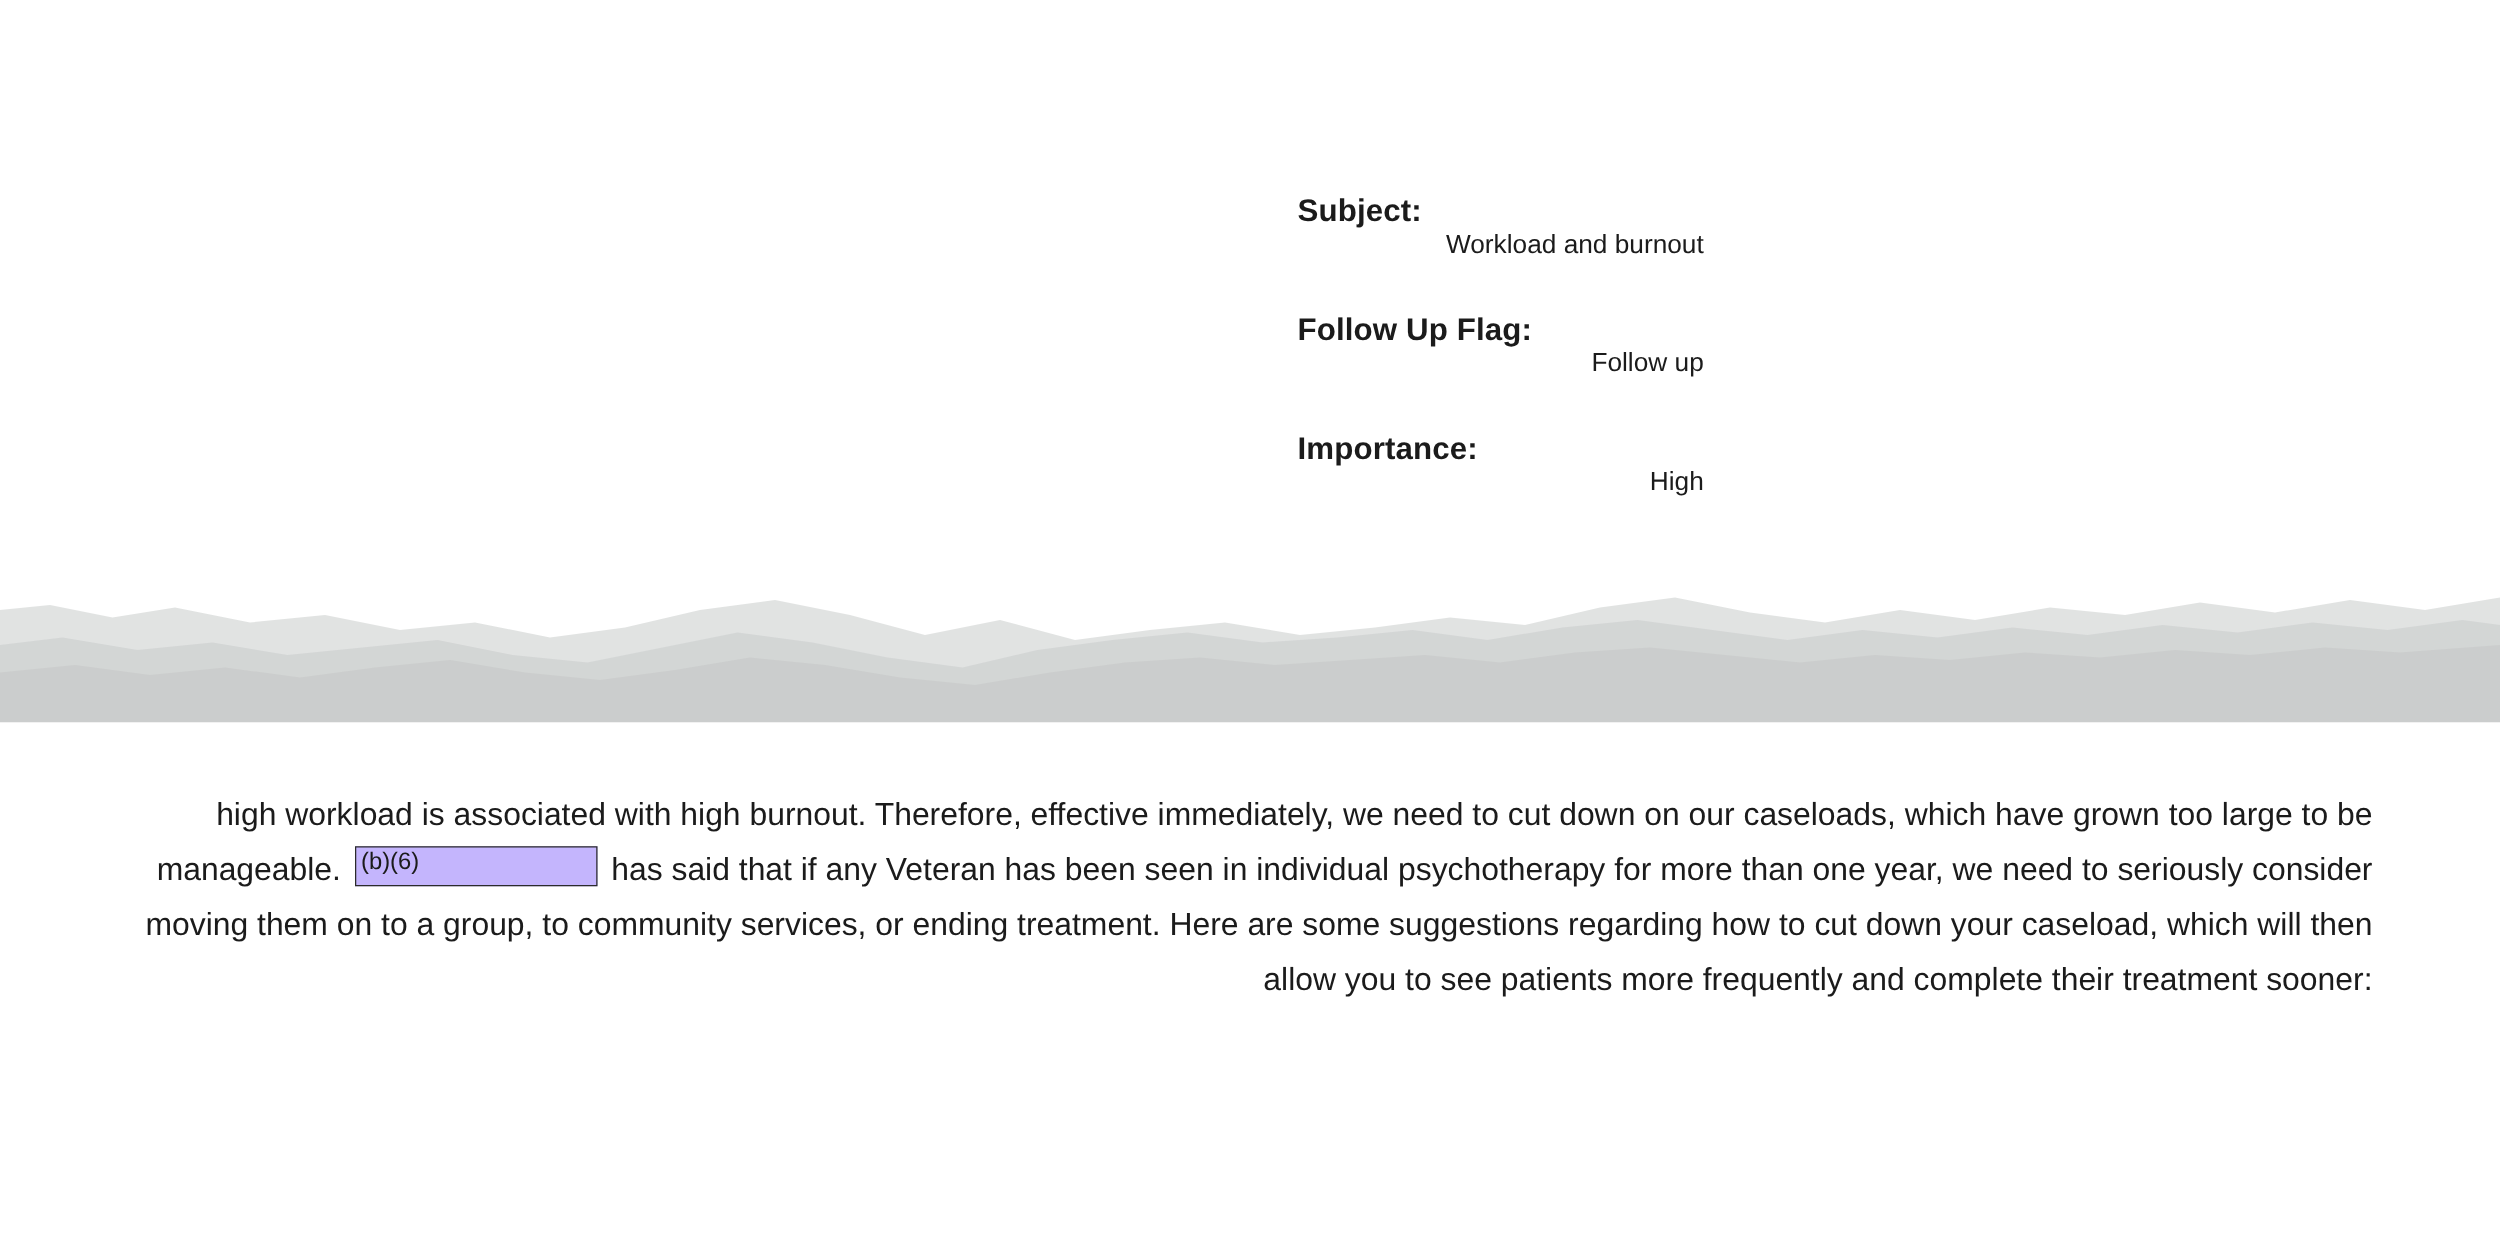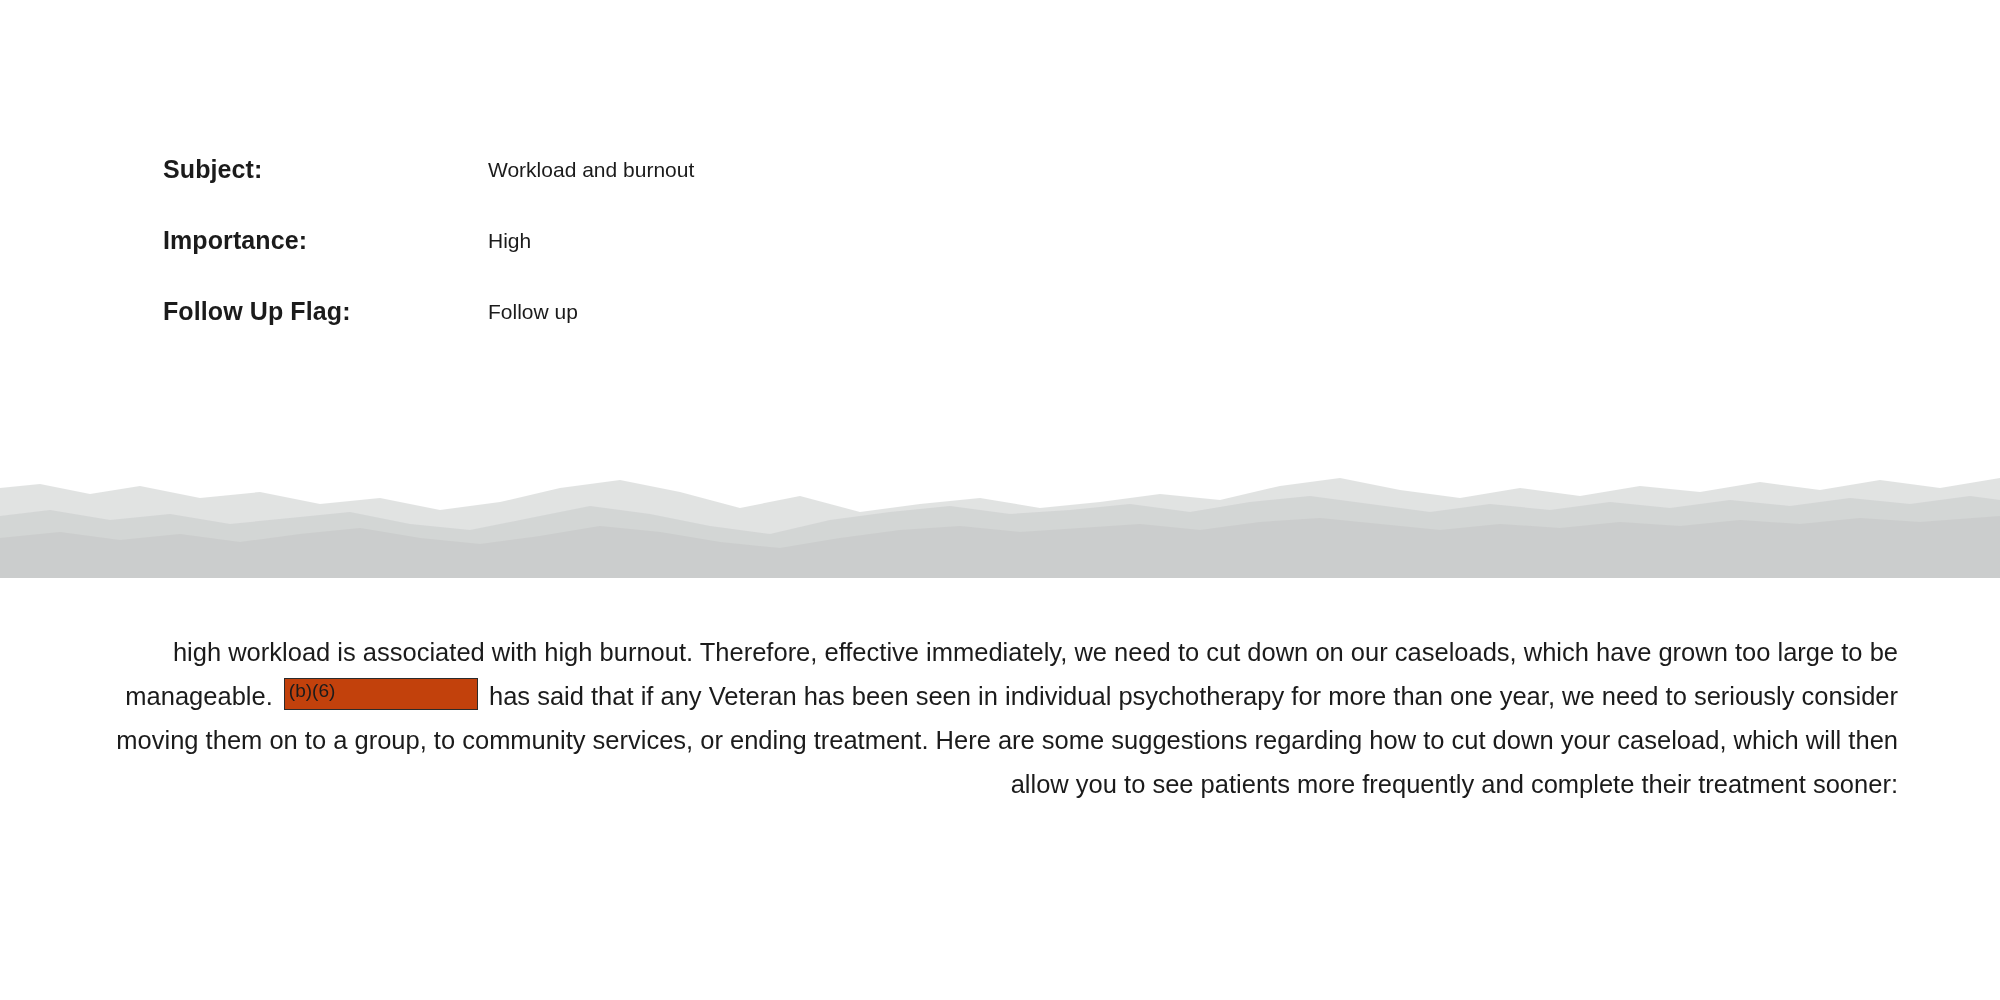--- a/index.html
+++ b/index.html
@@ -18,22 +18,23 @@
 
   
   .header-fields {
     position: absolute;
     left: 163px;
     top: 155px;
     width: 1200px;
   }
   .field-row {
     display: flex;
-    align-items: center;
+    align-items: flex-end;
     margin-bottom: 42px;
+    flex-direction: column;
   }
   .field-label {
     width: 325px;
     font-size: 25px;
     font-weight: bold;
     color: #1b1b1b;
     letter-spacing: 0.1px;
   }
   .field-value {
     font-size: 21px;
@@ -69,21 +70,21 @@
     white-space: pre-wrap;
   }
 
   
   .redaction {
     display: inline-block;
     position: relative;
     width: 192px;
     height: 30px;
     border: 1.6px solid #2b2b2b;
-    background: #c2410c;
+    background: #c4b5fd;
     vertical-align: -5px;
     margin: 0 4px;
   }
   .redaction .tag {
     position: absolute;
     left: 4px;
     top: -2px;
     font-size: 19px;
     line-height: 28px;
     color: #1b1b1b;
@@ -94,27 +95,27 @@
 <body>
 
 <div class="header-fields">
 
   <div class="field-row">
     <div class="field-label">Subject:</div>
     <div class="field-value">Workload and burnout</div>
   </div>
 
   <div class="field-row">
-    <div class="field-label">Importance:</div>
-    <div class="field-value">High</div>
+    <div class="field-label">Follow Up Flag:</div>
+    <div class="field-value">Follow up</div>
   </div>
 
   <div class="field-row">
-    <div class="field-label">Follow Up Flag:</div>
-    <div class="field-value">Follow up</div>
+    <div class="field-label">Importance:</div>
+    <div class="field-value">High</div>
   </div>
 
 </div>
 
 <div class="tear-band">
   <svg width="2000" height="110" viewBox="0 0 2000 110" xmlns="http://www.w3.org/2000/svg" aria-hidden="true">
     <path fill="#dcdedd" opacity="0.85" d="M0,20 L40,16 L90,26 L140,18 L200,30 L260,24 L320,36 L380,30 L440,42 L500,34 L560,20 L620,12 L680,24 L740,40 L800,28 L860,44 L920,36 L980,30 L1040,40 L1100,34 L1160,26 L1220,32 L1280,18 L1340,10 L1400,22 L1460,30 L1520,20 L1580,28 L1640,18 L1700,24 L1760,14 L1820,22 L1880,12 L1940,20 L2000,10 L2000,110 L0,110 Z"></path>
     <path fill="#d2d4d4" opacity="0.9" d="M0,48 L50,42 L110,52 L170,46 L230,56 L290,50 L350,44 L410,56 L470,62 L530,50 L590,38 L650,46 L710,58 L770,66 L830,52 L890,44 L950,38 L1010,46 L1070,42 L1130,36 L1190,44 L1250,34 L1310,28 L1370,36 L1430,44 L1490,36 L1550,42 L1610,34 L1670,40 L1730,32 L1790,38 L1850,30 L1910,36 L1970,28 L2000,32 L2000,110 L0,110 Z"></path>
     <path fill="#c9cbcb" opacity="0.8" d="M0,70 L60,64 L120,72 L180,66 L240,74 L300,66 L360,60 L420,70 L480,76 L540,68 L600,58 L660,64 L720,74 L780,80 L840,70 L900,62 L960,58 L1020,64 L1080,60 L1140,56 L1200,62 L1260,54 L1320,50 L1380,56 L1440,62 L1500,56 L1560,60 L1620,54 L1680,58 L1740,52 L1800,56 L1860,50 L1920,54 L2000,48 L2000,110 L0,110 Z"></path>
   </svg>

